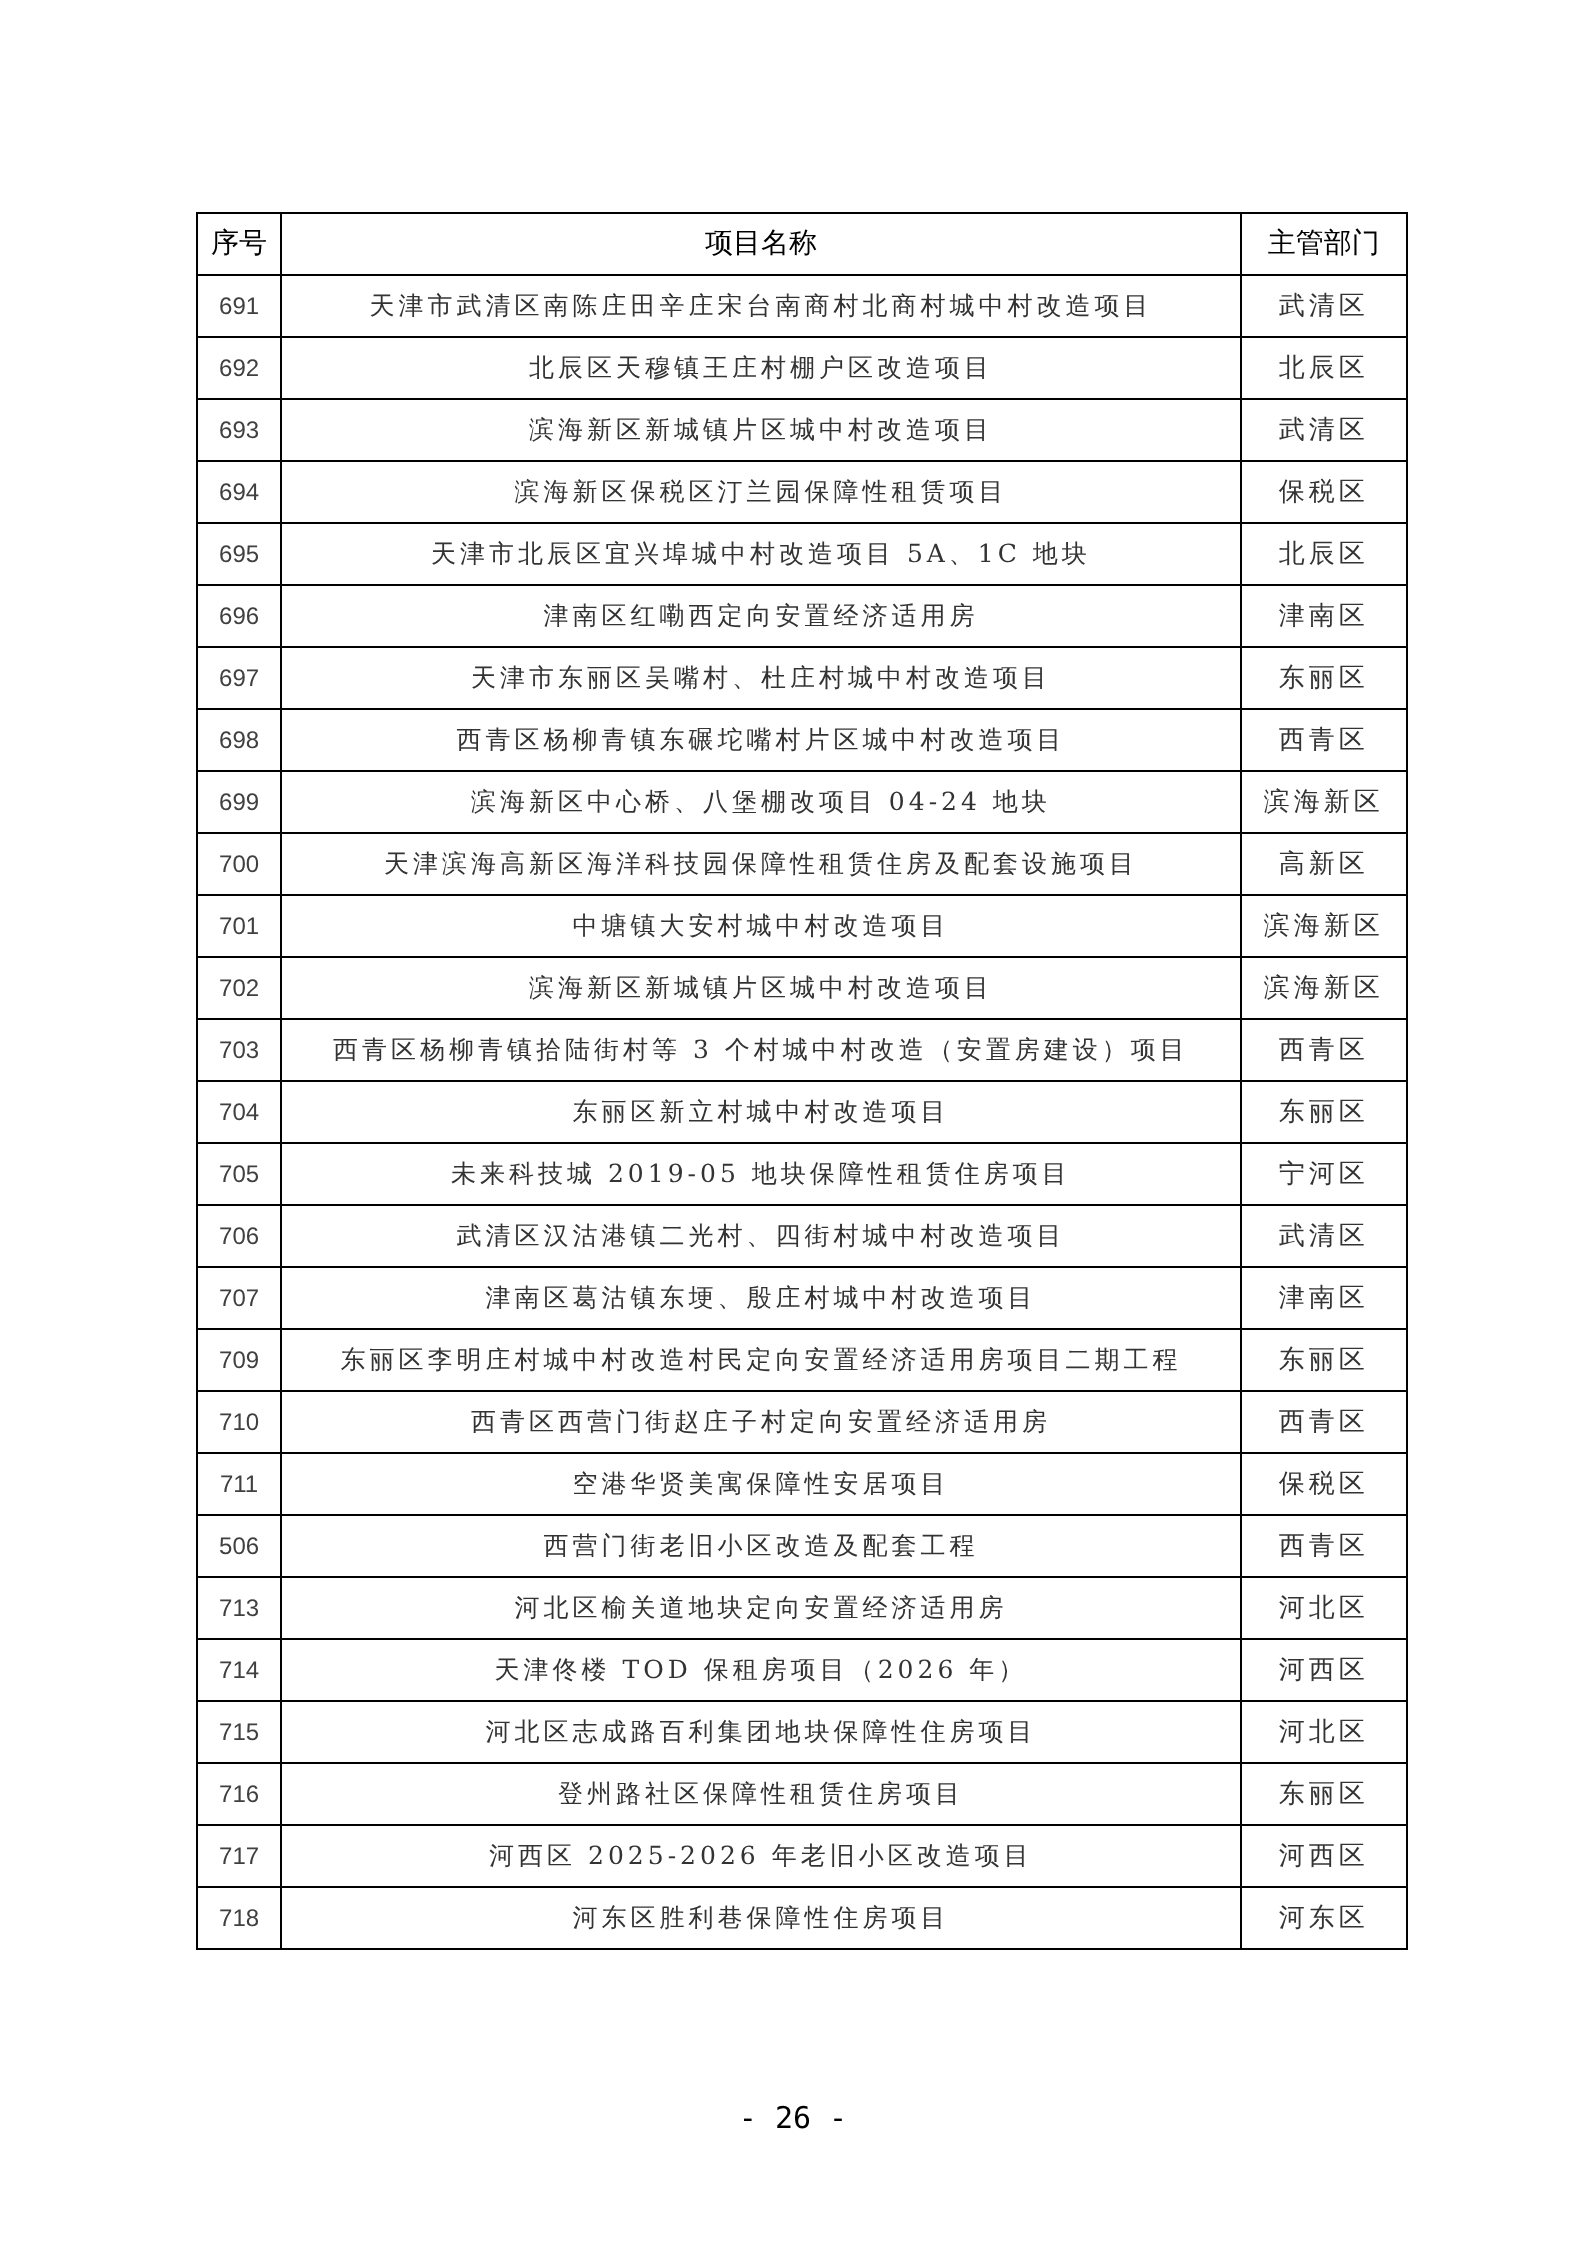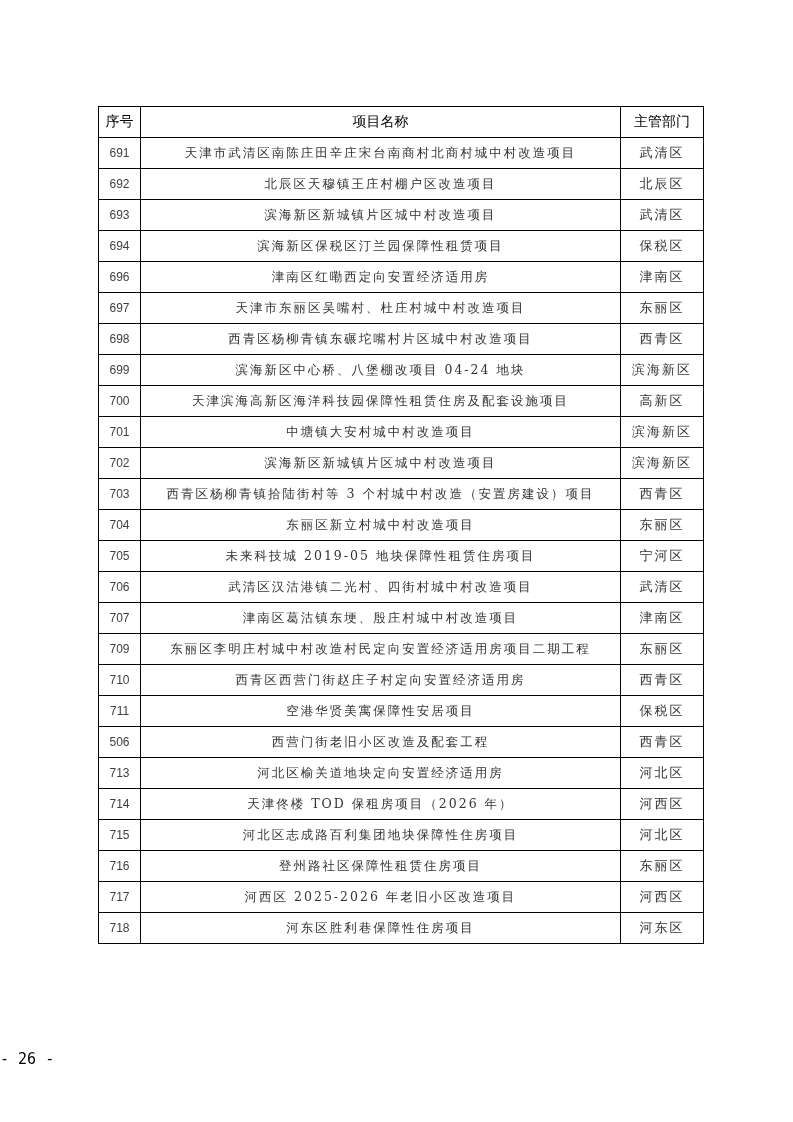--- a/index.html
+++ b/index.html
@@ -10,21 +10,21 @@
   .page-table th, .page-table td { border: 1px solid #000; height: 30px; padding: 0;
                 text-align: center; vertical-align: middle; }
   .page-table th { font-family: Liberation Mono, monospace;
                    font-size: 14px; font-weight: normal; color: #000; height: 30px; }
   .col-no { width: 42px; }
   .col-name { width: 479px; }
   .col-dept { width: 83px; }
   td.no { font-family: Liberation Sans, sans-serif; font-size: 12px; color: #404040; }
   td.name { font-size: 12.5px; letter-spacing: 2px; color: #333; margin-top: 33px; }
   td.dept { font-size: 13px; letter-spacing: 2px; color: #333; }
-  .page-number { position: absolute; top: 1050px; left: 0; width: 793px; text-align: left;
+  .page-number { position: absolute; top: 1050px; left: 0; width: 793px; text-align: center;
                  font-family: "DejaVu Sans Mono", "Liberation Mono", monospace; font-size: 15px; color: #000;
                  white-space: pre; }
 </style>
 </head>
 <body>
 
 <table class="page-table">
   <colgroup>
     <col class="col-no">
       <col class="col-name">
@@ -50,20 +50,25 @@
       </tr>
       <tr>
         <td class="no">693</td>
         <td class="name">滨海新区新城镇片区城中村改造项目</td>
         <td class="dept">武清区</td>
       </tr>
       <tr>
         <td class="no">694</td>
         <td class="name">滨海新区保税区汀兰园保障性租赁项目</td>
         <td class="dept">保税区</td>
+      </tr>
+      <tr>
+        <td class="no">695</td>
+        <td class="name">天津市北辰区宜兴埠城中村改造项目 5A、1C 地块</td>
+        <td class="dept">北辰区</td>
       </tr>
       <tr>
         <td class="no">696</td>
         <td class="name">津南区红嘞西定向安置经济适用房</td>
         <td class="dept">津南区</td>
       </tr>
       <tr>
         <td class="no">697</td>
         <td class="name">天津市东丽区吴嘴村、杜庄村城中村改造项目</td>
         <td class="dept">东丽区</td>

